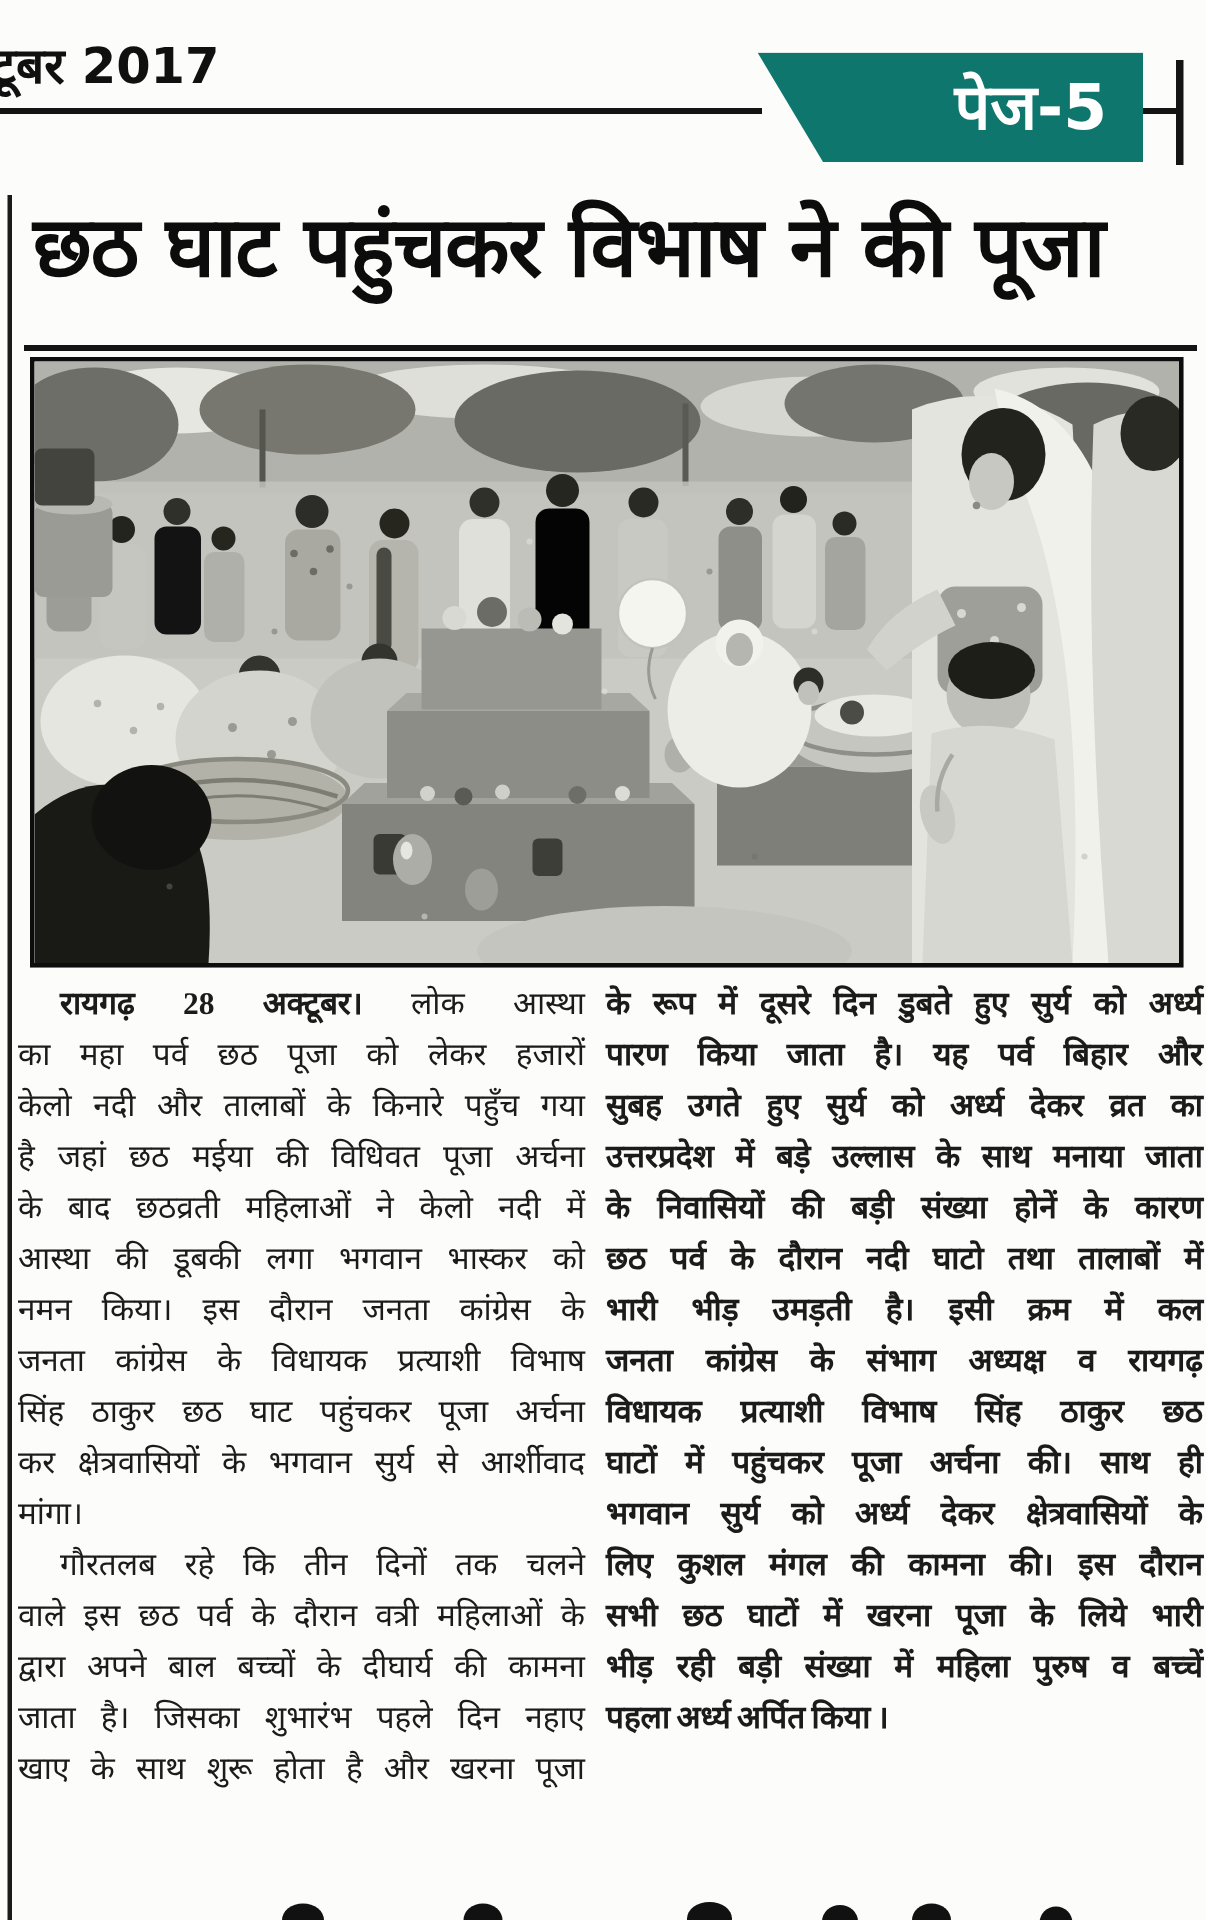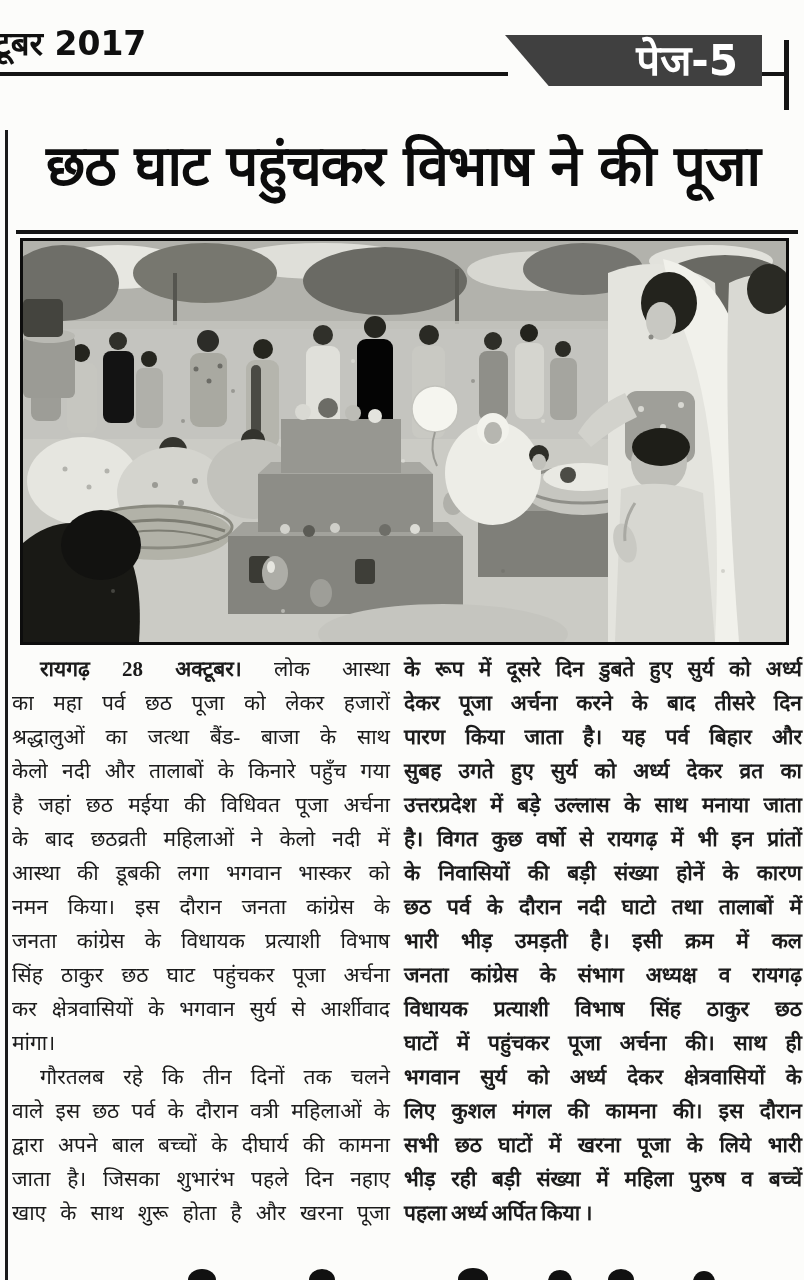--- a/index.html
+++ b/index.html
@@ -10,35 +10,35 @@
   }
   .masthead-date{
     position:absolute;left:-6px;top:20px;width:220px;
     font-family:"DejaVu Sans", sans-serif;font-weight:bold;
     font-size:33px;color:#101010;letter-spacing:0;
   }
   .top-rule{position:absolute;left:0;top:72px;width:508px;height:4px;background:#141414;}
   .top-rule-right{position:absolute;left:760px;top:72px;width:28px;height:4px;background:#141414;}
   .corner-stroke{position:absolute;left:784px;top:40px;width:5px;height:70px;background:#141414;}
   .page-badge{
-    position:absolute;left:505px;top:35px;width:257px;height:51px;
-    background:#404040;
+    position:absolute;left:505px;top:35px;width:257px;height:73px;
+    background:#0f766e;
     clip-path:polygon(0 0,100% 0,100% 100%,17% 100%);
     display:flex;align-items:center;justify-content:flex-end;
     padding-right:24px;box-sizing:border-box;
   }
   .page-badge span{
     color:#ffffff;font-family:"DejaVu Sans", sans-serif;
     font-weight:bold;font-size:42px;line-height:1;
   }
   .left-rule{position:absolute;left:5px;top:130px;width:3px;height:1150px;background:#1a1a1a;}
   .headline{
     position:absolute;left:22px;top:128px;width:762px;margin:0;
     font-family:"DejaVu Sans", sans-serif;font-weight:900;
-    font-size:56px;line-height:1.35;text-align:center;color:#0c0c0c;
+    font-size:56px;line-height:1.35;color:#0c0c0c;
     letter-spacing:-1px;white-space:nowrap;
   }
   .headline-rule{position:absolute;left:16px;top:230px;width:782px;height:4px;background:#141414;}
   .photo-frame{
     position:absolute;left:20px;top:238px;width:763px;height:401px;
     border:3px solid #0d0d0d;background:#cbcbc5;
   }
   .photo-frame svg{display:block;}
   .article{
     position:absolute;left:12px;top:652px;width:790px;
@@ -226,43 +226,40 @@
     <circle cx="700" cy="330" r="2" fill="#b4b4ae"></circle>
         <circle cx="90" cy="350" r="2" fill="#6f6f69"></circle>
   </g>
 </svg>
 </figure>
 
 <div class="article">
   <div class="col-left">
     <div class="line line-indent"><span class="dateline">रायगढ़ 28 अक्टूबर।</span> <span>लोक आस्था</span></div>
     <div class="line">का महा पर्व छठ पूजा को लेकर हजारों</div>
-    <div class="line">श्रद्धालुओं का जत्था बैंड- बाजा के साथ</div>
     <div class="line">केलो नदी और तालाबों के किनारे पहुँच गया</div>
     <div class="line">है जहां छठ मईया की विधिवत पूजा अर्चना</div>
     <div class="line">के बाद छठव्रती महिलाओं ने केलो नदी में</div>
     <div class="line">आस्था की डूबकी लगा भगवान भास्कर को</div>
     <div class="line">नमन किया। इस दौरान जनता कांग्रेस के</div>
     <div class="line">जनता कांग्रेस के विधायक प्रत्याशी विभाष</div>
     <div class="line">सिंह ठाकुर छठ घाट पहुंचकर पूजा अर्चना</div>
     <div class="line">कर क्षेत्रवासियों के भगवान सुर्य से आर्शीवाद</div>
     <div class="line line-short">मांगा।</div>
     <div class="line line-indent">गौरतलब रहे कि तीन दिनों तक चलने</div>
     <div class="line">वाले इस छठ पर्व के दौरान वत्री महिलाओं के</div>
     <div class="line">द्वारा अपने बाल बच्चों के दीघार्य की कामना</div>
     <div class="line">जाता है। जिसका शुभारंभ पहले दिन नहाए</div>
     <div class="line">खाए के साथ शुरू होता है और खरना पूजा</div>
   </div>
   <div class="col-right">
     <div class="line">के रूप में दूसरे दिन डुबते हुए सुर्य को अर्ध्य</div>
-    <div class="line">देकर पूजा अर्चना करने के बाद तीसरे दिन</div>
     <div class="line">पारण किया जाता है। यह पर्व बिहार और</div>
     <div class="line">सुबह उगते हुए सुर्य को अर्ध्य देकर व्रत का</div>
     <div class="line">उत्तरप्रदेश में बड़े उल्लास के साथ मनाया जाता</div>
-    <div class="line">है। विगत कुछ वर्षो से रायगढ़ में भी इन प्रांतों</div>
     <div class="line">के निवासियों की बड़ी संख्या होनें के कारण</div>
     <div class="line">छठ पर्व के दौरान नदी घाटो तथा तालाबों में</div>
     <div class="line">भारी भीड़ उमड़ती है। इसी क्रम में कल</div>
     <div class="line">जनता कांग्रेस के संभाग अध्यक्ष व रायगढ़</div>
     <div class="line">विधायक प्रत्याशी विभाष सिंह ठाकुर छठ</div>
     <div class="line">घाटों में पहुंचकर पूजा अर्चना की। साथ ही</div>
     <div class="line">भगवान सुर्य को अर्ध्य देकर क्षेत्रवासियों के</div>
     <div class="line">लिए कुशल मंगल की कामना की। इस दौरान</div>
     <div class="line">सभी छठ घाटों में खरना पूजा के लिये भारी</div>
     <div class="line">भीड़ रही बड़ी संख्या में महिला पुरुष व बच्चें</div>

